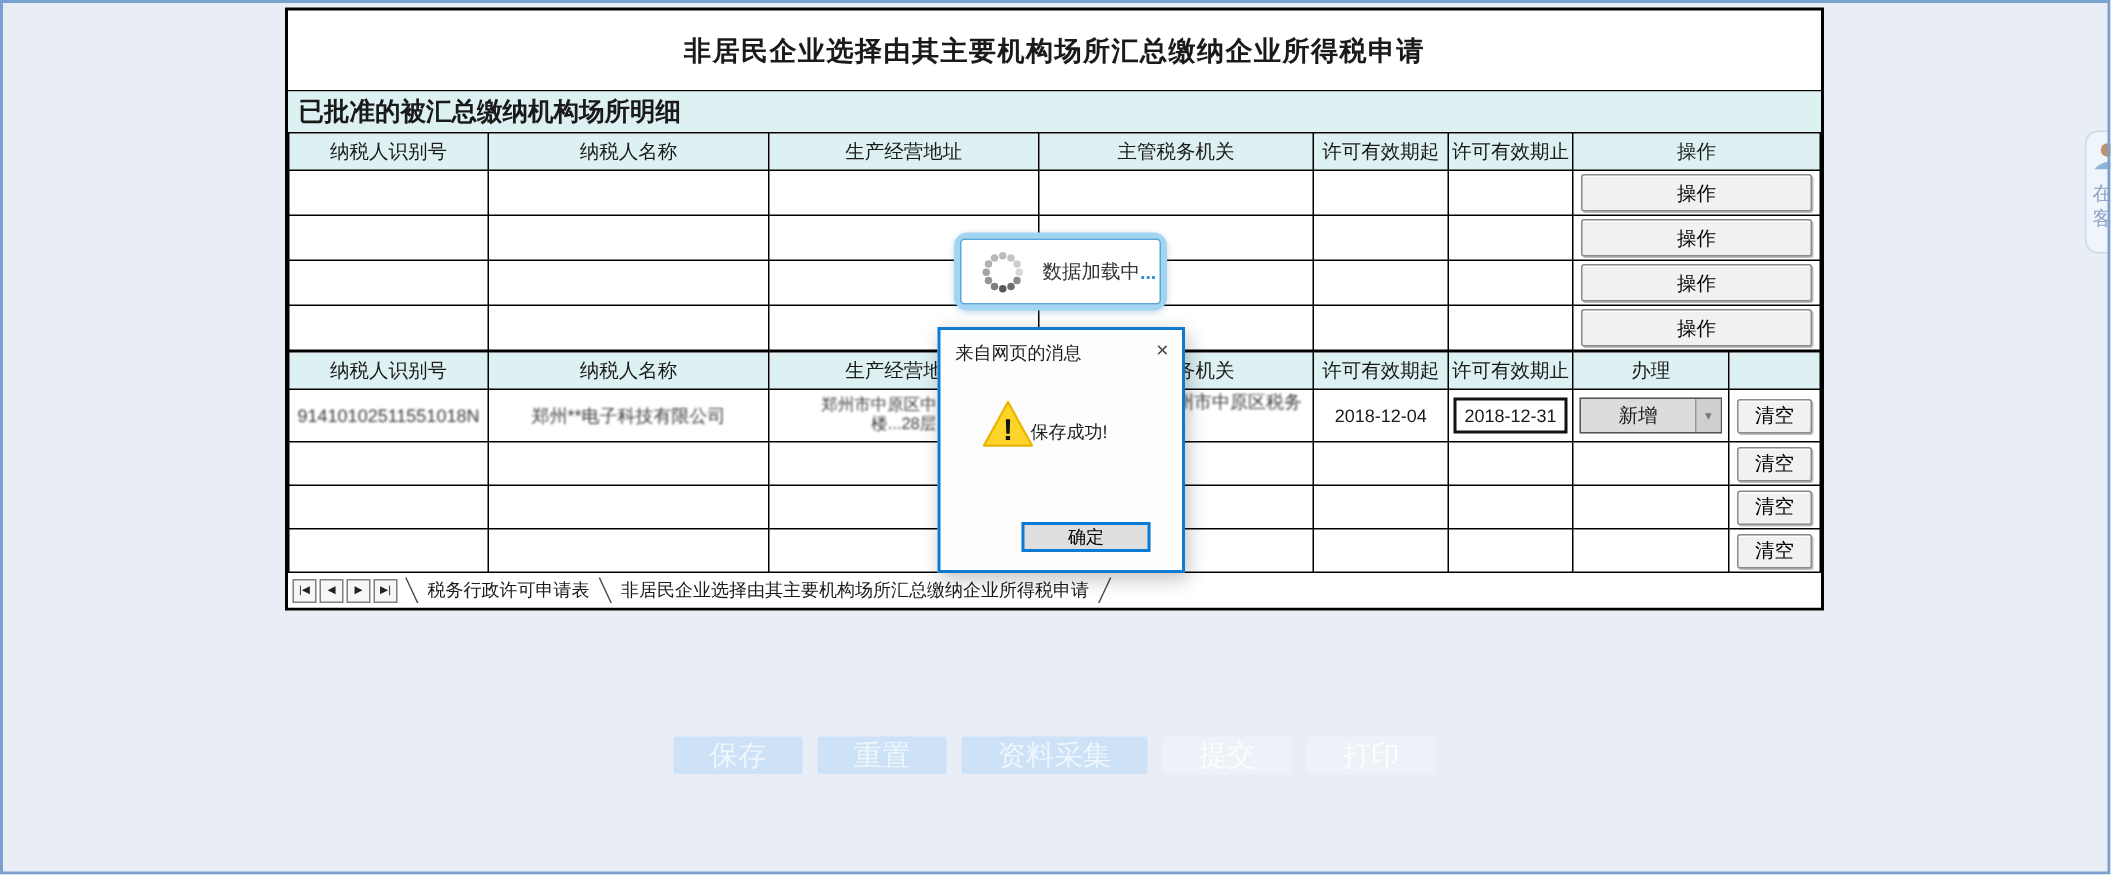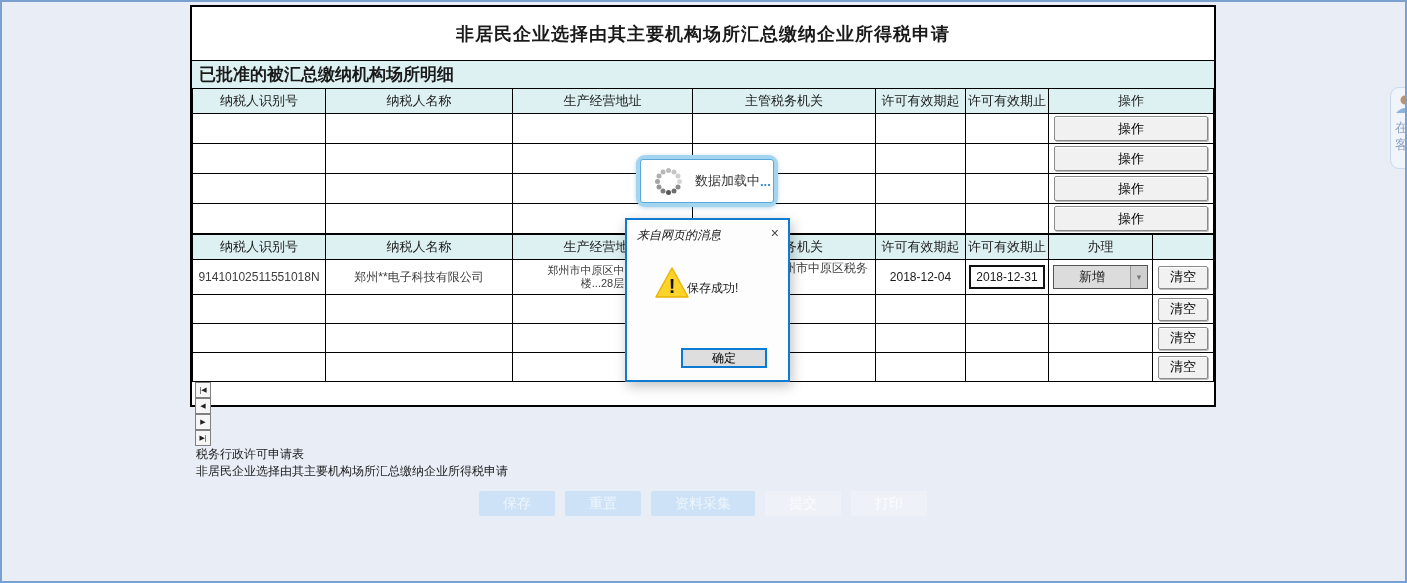--- a/index.html
+++ b/index.html
@@ -26,21 +26,21 @@
   .clear-btn { height:23px; }
 
   .date-input { display:flex; align-items:center; justify-content:center; height:24px; margin:1px;
                 border:2px solid #111; background:#fff; font-size:12px; }
   .select { display:flex; align-items:stretch; height:24px; margin:2px; border:1px solid #555; background:#dcdcdc; }
   .select-label { flex:1; display:flex; align-items:center; justify-content:center; font-size:13px;font-family:Liberation Mono, monospace; }
   .select-arrow { width:17px; display:flex; align-items:center; justify-content:center;
                   background:#cfcfcf; border-left:1px solid #999; color:#777; font-size:9px; }
 
   
-  .sheet-bar { height:23px; display:flex; align-items:flex-start; background:#fff; padding-left:2px;flex-direction:column; }
+  .sheet-bar { height:23px; display:flex; align-items:center; background:#fff; padding-left:2px; }
   .nav-btn { width:16px; height:16px; margin:0 1px; border:1px solid #808080; background:#f6f6f6;
              font-size:7px; line-height:14px; text-align:center; color:#222; cursor:pointer; }
   .tab-divider { width:1px; height:17px; background:#444; margin:0 8px; }
   .div-back { transform:skewX(25deg); }
   .div-fwd  { transform:skewX(-25deg); }
   .sheet-tab { font-size:12px; padding:0 2px; white-space:nowrap; cursor:pointer; }
 
   
   .loading-box { position:absolute; left:636px; top:155px; width:142px; height:52px; z-index:10;
                  border:4px solid #a3d5f1; border-radius:9px; background:#cfe7f7;
@@ -51,31 +51,31 @@
   .spinner i { position:absolute; left:13px; top:13px; width:5px; height:5px; border-radius:50%; background:transparent;
     box-shadow: 0 -11px 0 #bbb, 5.5px -9.5px 0 #c4c4c4, 9.5px -5.5px 0 #cecece, 11px 0 0 #d7d7d7,
                 9.5px 5.5px 0 #8c8c8c, 5.5px 9.5px 0 #6e6e6e, 0 11px 0 #585858, -5.5px 9.5px 0 #7d7d7d,
                 -9.5px 5.5px 0 #969696, -11px 0 0 #a5a5a5, -9.5px -5.5px 0 #b0b0b0, -5.5px -9.5px 0 #b7b7b7; }
   .loading-text { font-size:13px; color:#333; }
   .loading-dots { font-size:13px; color:#2e8bd0; font-weight:bold; }
 
   
   .dialog { position:absolute; left:625px; top:218px; width:165px; height:164px; background:#fdfdfd;
             border:2px solid #0f7bd0; z-index:20; box-shadow:2px 4px 12px rgba(0,0,0,.25); }
-  .dialog-title { position:absolute; left:10px; top:7px; font-size:12px; color:#1a1a1a;font-style:italic; }
+  .dialog-title { position:absolute; left:10px; top:7px; font-size:12px; color:#1a1a1a; }
   .dialog-close { position:absolute; right:9px; top:5px; font-size:14px; color:#444; cursor:pointer; }
   .dialog-icon { position:absolute; left:27px; top:46px; }
   .dialog-msg { position:absolute; left:60px; top:60px; font-size:12px; }
   .dialog-ok { position:absolute; right:21px; bottom:12px; width:86px; height:20px;
                background:#dedede; border:2px solid #0a7ad4; font-size:12px; font-family:Liberation Mono, monospace; cursor:pointer; }
 
   
   .footer-bar { position:absolute; left:190px; top:491px; width:1026px; display:flex;
                 justify-content:center; gap:10px; z-index:2; }
-  .fbtn { height:25px; padding:0 24px; border:none; border-radius:2px; font-size:14px; font-family:inherit; cursor:pointer; }
+  .fbtn { height:25px; padding:0 24px; border:none; border-radius:2px; font-size:19px; font-family:inherit; cursor:pointer; }
   .fbtn.blue  { background:#cde2f6; color:#eef6fd; }
   .fbtn.ghost { background:#eef2f8; color:#fbfcfe; }
 
   
   .service-widget { position:absolute; left:1390px; top:87px; width:46px; height:82px; z-index:30;
                     background:#f0f5fb; border:1px solid #c9d8ea; border-radius:9px;
                     display:flex; flex-direction:column; align-items:flex-start; padding:6px 0 0 4px; cursor:pointer; }
   .service-label { width:30px; font-size:13px; line-height:17px; color:#8fa2c4; word-break:break-all; margin-top:2px; }
 </style>
 </head>

